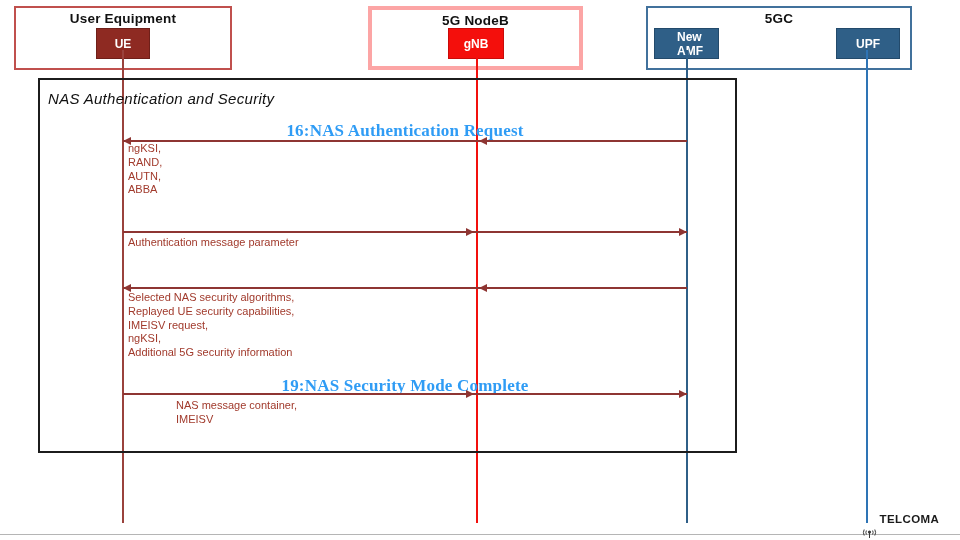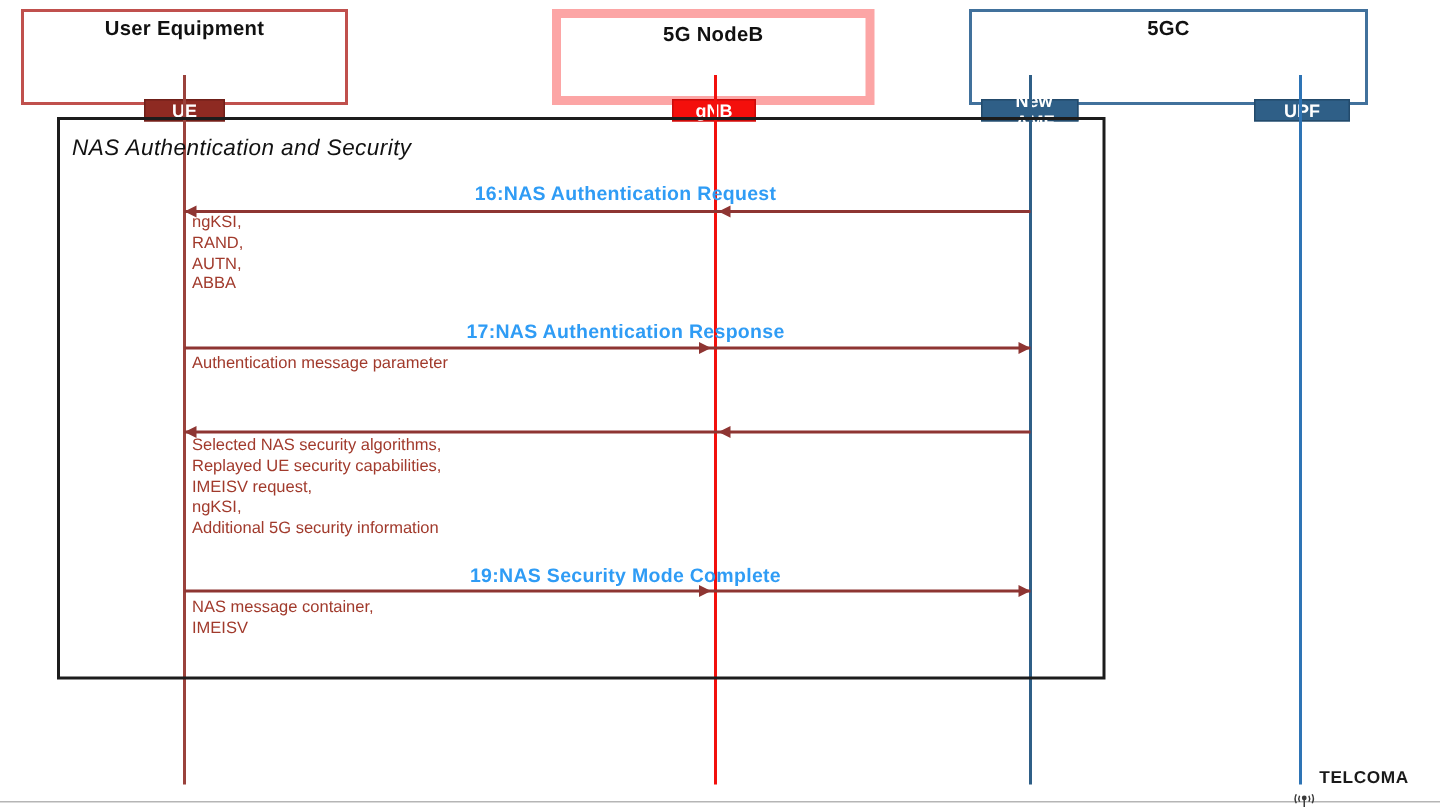--- a/index.html
+++ b/index.html
@@ -5,42 +5,42 @@
   html,body{margin:0;padding:0;background:#e9e9e9;}
   .canvas{
     position:relative;width:960px;height:540px;background:#ffffff;
     font-family:"Liberation Sans",sans-serif;overflow:hidden;margin:0 auto;
   }
   
   .group{position:absolute;top:6px;height:64px;background:#fff;box-sizing:border-box;}
   .group-title{position:absolute;top:3px;left:0;right:0;text-align:center;
     font-size:13.5px;font-weight:600;color:#111;letter-spacing:.2px;}
   .g-ue{left:14px;width:218px;border:2px solid #c0504d;}
-  .g-gnb{left:368px;width:215px;border:6px solid #fca5a5;}
+  .g-gnb{left:368px;width:215px;border:4px solid #fca5a5;}
   .g-5gc{left:646px;width:266px;border:2px solid #41719c;}
-  .node{position:absolute;top:28px;height:15px;display:flex;align-items:center;justify-content:center;
-    color:#fff;font-size:12px;font-weight:700;box-sizing:border-box;margin-top:38px;}
+  .node{position:absolute;top:28px;height:31px;display:flex;align-items:center;justify-content:center;
+    color:#fff;font-size:12px;font-weight:700;box-sizing:border-box;}
   .n-ue{left:96px;width:54px;background:#8e2a22;border:1px solid #6f1f19;}
   .n-gnb{left:448px;width:56px;background:#f40f0c;border:1px solid #c90b09;}
   .n-amf{left:654px;width:65px;background:#2f5f87;border:1px solid #234a6b;padding-left:22px;}
   .n-upf{left:836px;width:64px;background:#2f5f87;border:1px solid #234a6b;}
   
   .lifeline{position:absolute;top:50px;width:2px;height:473px;}
   .ll-ue{left:122px;background:#9a423c;}
   .ll-gnb{left:476px;background:#f2100d;}
   .ll-amf{left:686px;background:#2f5f87;}
   .ll-upf{left:866px;background:#2e74b5;}
   
   .frame{position:absolute;left:38px;top:78px;width:699px;height:375px;
     border:2px solid #1c1c1c;box-sizing:border-box;background:transparent;}
   .frame-title{position:absolute;left:48px;top:90px;font-size:15px;font-weight:500;
     color:#111;letter-spacing:.3px;font-style:italic;}
   
-  .msg-label{position:absolute;left:135px;width:564px;text-align:center;
-    font-size:13px;font-weight:600;color:#2f9cf5;letter-spacing:.2px;}
+  .msg-label{position:absolute;left:123px;width:564px;text-align:center;
+    font-size:17px;font-weight:600;color:#2f9cf5;letter-spacing:.2px;font-family:Liberation Serif, serif;}
   .msg-line{position:absolute;left:123px;width:564px;height:2px;background:#8e3532;}
   .ah{position:absolute;width:0;height:0;border-top:4px solid transparent;border-bottom:4px solid transparent;}
   .ah-left{border-right:8px solid #8e3532;}
   .ah-right{border-left:8px solid #8e3532;}
   .params{position:absolute;left:128px;font-size:11px;line-height:13.8px;
     color:#a13a2c;white-space:pre-line;font-weight:500;}
   
   .bottom-rule{position:absolute;left:0;top:534px;width:960px;height:1px;background:#b5b5b5;}
   .logo{position:absolute;right:5px;top:514px;display:flex;align-items:center;gap:2px;}
   .logo-icon{display:flex;align-items:center;color:#3a3a3a;font-size:10px;font-weight:700;letter-spacing:-1px;}
@@ -78,40 +78,39 @@
 
   <div class="msg-label" style="top:121px;">16:NAS Authentication Request</div>
   <div class="msg-line" style="top:140px;"></div>
   <div class="ah ah-left" style="left:123px;top:137px;"></div>
   <div class="ah ah-left" style="left:479px;top:137px;"></div>
   <div class="params" style="top:142px;">ngKSI,
 RAND,
 AUTN,
 ABBA</div>
 
-  <div class="msg-label" style="top:213px;">17:NAS Authentication Response</div>
   <div class="msg-line" style="top:231px;"></div>
   <div class="ah ah-right" style="left:466px;top:228px;"></div>
   <div class="ah ah-right" style="left:679px;top:228px;"></div>
   <div class="params" style="top:236px;">Authentication message parameter</div>
 
   <div class="msg-line" style="top:287px;"></div>
   <div class="ah ah-left" style="left:123px;top:284px;"></div>
   <div class="ah ah-left" style="left:479px;top:284px;"></div>
   <div class="params" style="top:291px;">Selected NAS security algorithms,
 Replayed UE security capabilities,
 IMEISV request,
 ngKSI,
 Additional 5G security information</div>
 
   <div class="msg-label" style="top:376px;">19:NAS Security Mode Complete</div>
   <div class="msg-line" style="top:393px;"></div>
   <div class="ah ah-right" style="left:466px;top:390px;"></div>
   <div class="ah ah-right" style="left:679px;top:390px;"></div>
-  <div class="params" style="top:399px;">NAS message container,
+  <div class="params" style="top:399px;margin-left:48px;">NAS message container,
 IMEISV</div>
 
   <div class="bottom-rule"></div>
   <div class="logo">
     <span class="logo-icon">
       <svg width="17" height="13" viewBox="0 0 17 13" aria-hidden="true">
         <g stroke="#3a3a3a" fill="none" stroke-width="1">
           <path d="M3.2 3.5 Q1.6 6.5 3.2 9.5"></path>
           <path d="M5.4 4.5 Q4.3 6.5 5.4 8.5"></path>
           <path d="M13.8 3.5 Q15.4 6.5 13.8 9.5"></path>

